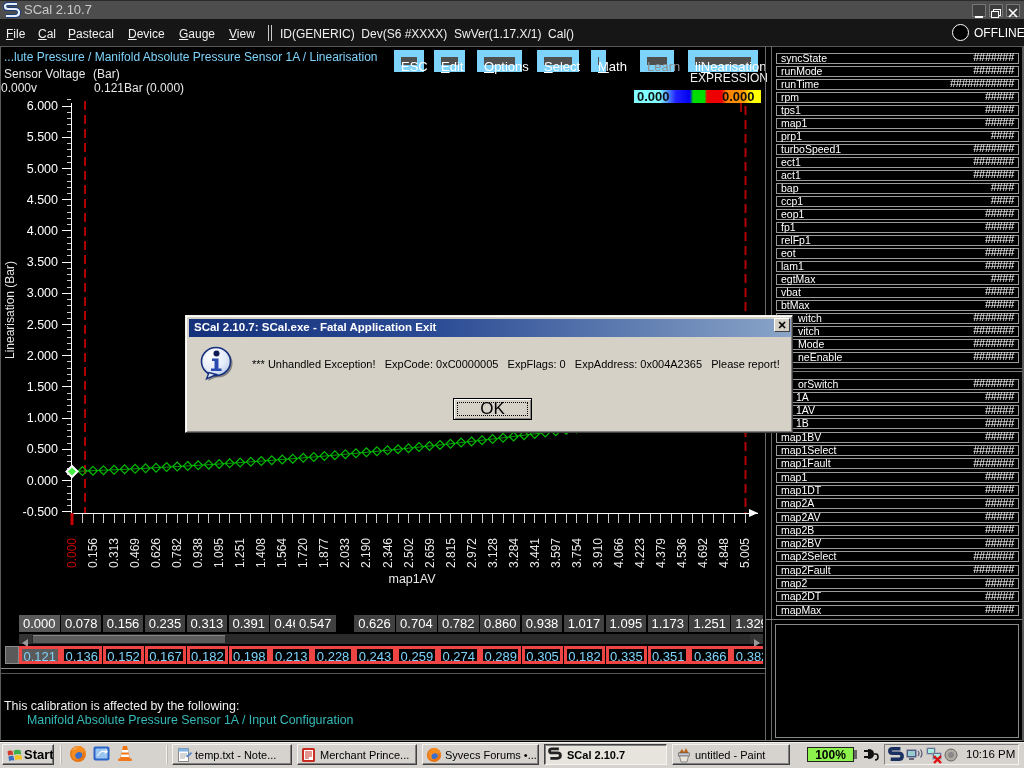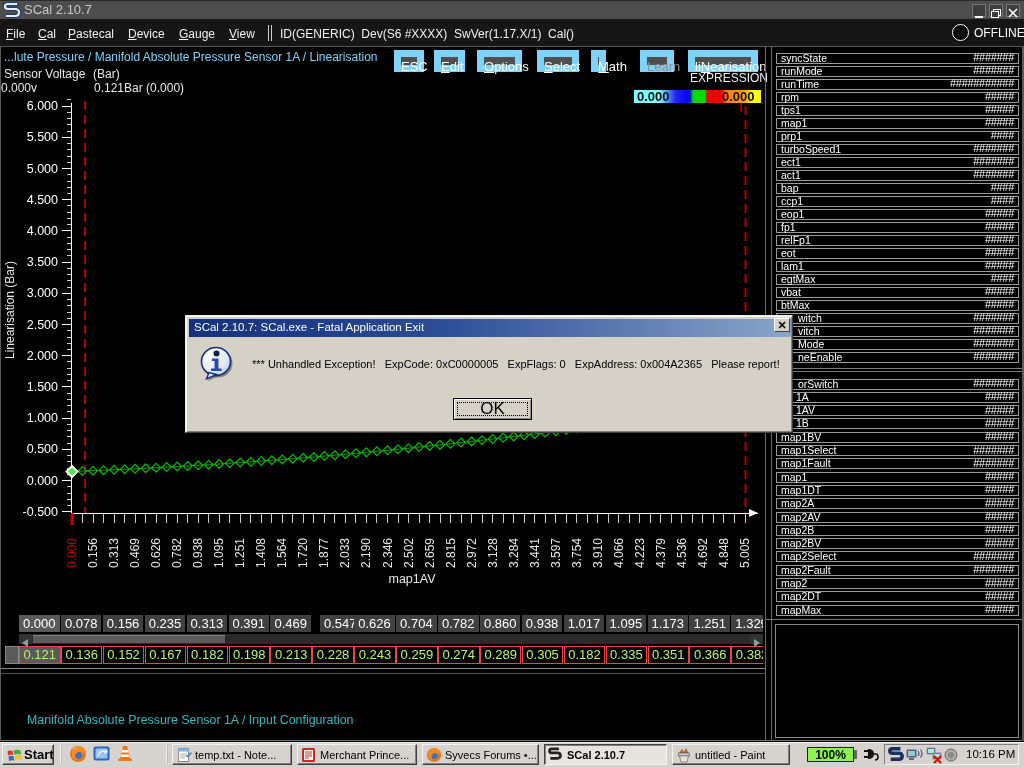--- a/index.html
+++ b/index.html
@@ -29,37 +29,37 @@
 
 #vsplit1{left:765px;top:46px;width:1px;height:695px;background:#6a6a6a;}
 #vsplit2{left:771px;top:46px;width:1px;height:695px;background:#6a6a6a;}
 .prow{left:776px;width:243px;height:11px;border:1px solid #9a9a9a;background:#000;font-size:10.5px;color:#fff;line-height:9px;}
 .prow b{position:absolute;left:4px;top:0;font-weight:normal;}
 .prow i{position:absolute;right:4px;top:-0.5px;font-style:normal;font-size:11px;letter-spacing:-0.3px;}
 .psep{left:766px;width:258px;height:1px;background:#7a7a7a;}
 #blackbox{left:775px;top:624px;width:244px;height:114px;background:#000;border:1px solid #8a8a8a;}
 
 .cell1{top:615px;height:17px;font-size:13px;color:#fff;text-align:center;line-height:17px;background:#404040;}
-.cell2{top:646px;height:18px;font-size:13px;color:#bef264;text-align:center;line-height:16px;background:#000;border:1px solid #ef4444;}
+.cell2{top:646px;height:18px;font-size:13px;color:#7dd3fc;text-align:center;line-height:16px;background:#000;border:3px solid #ef4444;}
 #sbar{left:19px;width:744px;height:10px;background:#2a2a2a;}
 #sthumb{left:33px;width:192px;height:8px;background:#5c5c5c;border-top:1px solid #888;}
 
 #desc1{left:4px;top:679px;font-size:12.4px;color:#efefef;}
 #desc2{left:4px;top:699px;font-size:12.4px;color:#efefef;}
 #desc3{left:27px;top:713px;font-size:12.4px;color:#35b9b9;}
 #descsep1{left:0;top:668px;width:766px;height:1px;background:#888;}
 #descsep2{left:0;top:673px;width:766px;height:1px;background:#555;}
 #botline{left:0;top:740px;width:1024px;height:1px;background:#777;}
 
 #dlg{left:185px;top:315px;width:608px;height:118px;background:#d5d1c7;
  border:1px solid #404040;border-left-color:#efefe8;border-top-color:#efefe8;
  box-shadow:inset 1px 1px 0 #fff, inset -1px -1px 0 #808080;}
 #dlgtitle{position:absolute;left:3px;top:3px;width:602px;height:18px;
  background:linear-gradient(90deg,#16317c 0%,#2a4a94 40%,#8aa5c8 100%);}
-#dlgtitletxt{position:absolute;left:5px;top:2px;font-size:11.5px;font-weight:normal;color:#fff;}
+#dlgtitletxt{position:absolute;left:5px;top:2px;font-size:11.5px;font-weight:bold;color:#fff;}
 #dlgx{position:absolute;right:2px;top:2px;width:16px;height:14px;background:#d5d1c7;
  border:1px solid #404040;border-left-color:#fff;border-top-color:#fff;
  font-size:11px;font-weight:bold;color:#000;text-align:center;line-height:12px;}
 #dlgmsg{position:absolute;left:66px;top:42px;font-size:11px;color:#000;white-space:nowrap;}
 #okbtn{position:absolute;left:267px;top:82px;width:79px;height:22px;background:#d5d1c7;
  border:1px solid #000;box-shadow:inset 1px 1px 0 #fff, inset -1px -1px 0 #858585;
  font-size:17px;color:#000;text-align:center;line-height:20px;}
 #okfocus{position:absolute;left:3px;top:3px;right:3px;bottom:3px;border:1px dotted #000;}
 
 #taskbar{left:0;top:742px;width:1024px;height:26px;background:#d6d3ce;border-top:1px solid #f4f3f1;}
@@ -499,21 +499,21 @@
 <div class="abs psep" style="top:619px"></div>
 <div class="abs" id="blackbox"></div>
 <div class="abs" style="left:0;top:612px;width:763px;height:56px;overflow:hidden">
 <div class="abs cell1" style="left:19.0px;top:3px;width:40.6px;background:#5a5a5a;">0.000</div>
 <div class="abs cell1" style="left:60.9px;top:3px;width:40.6px;">0.078</div>
 <div class="abs cell1" style="left:102.8px;top:3px;width:40.6px;">0.156</div>
 <div class="abs cell1" style="left:144.7px;top:3px;width:40.6px;">0.235</div>
 <div class="abs cell1" style="left:186.6px;top:3px;width:40.6px;">0.313</div>
 <div class="abs cell1" style="left:228.5px;top:3px;width:40.6px;">0.391</div>
 <div class="abs cell1" style="left:270.4px;top:3px;width:40.6px;">0.469</div>
-<div class="abs cell1" style="left:320px;top:3px;width:40.6px;">0.547</div>
+<div class="abs cell1" style="left:295px;top:3px;width:40.6px;">0.547</div>
 <div class="abs cell1" style="left:354.2px;top:3px;width:40.6px;">0.626</div>
 <div class="abs cell1" style="left:396.1px;top:3px;width:40.6px;">0.704</div>
 <div class="abs cell1" style="left:438.0px;top:3px;width:40.6px;">0.782</div>
 <div class="abs cell1" style="left:479.9px;top:3px;width:40.6px;">0.860</div>
 <div class="abs cell1" style="left:521.8px;top:3px;width:40.6px;">0.938</div>
 <div class="abs cell1" style="left:563.7px;top:3px;width:40.6px;">1.017</div>
 <div class="abs cell1" style="left:605.6px;top:3px;width:40.6px;">1.095</div>
 <div class="abs cell1" style="left:647.5px;top:3px;width:40.6px;">1.173</div>
 <div class="abs cell1" style="left:689.4px;top:3px;width:40.6px;">1.251</div>
 <div class="abs cell1" style="left:731.3px;top:3px;width:40.6px;">1.329</div>
@@ -540,20 +540,21 @@
 <div class="abs cell2" style="left:479.9px;top:34px;width:41.6px;">0.289</div>
 <div class="abs cell2" style="left:521.8px;top:34px;width:41.6px;">0.305</div>
 <div class="abs cell2" style="left:563.7px;top:34px;width:41.6px;">0.182</div>
 <div class="abs cell2" style="left:605.6px;top:34px;width:41.6px;">0.335</div>
 <div class="abs cell2" style="left:647.5px;top:34px;width:41.6px;">0.351</div>
 <div class="abs cell2" style="left:689.4px;top:34px;width:41.6px;">0.366</div>
 <div class="abs cell2" style="left:731.3px;top:34px;width:41.6px;">0.382</div>
 </div>
 <div class="abs" id="descsep1"></div>
 <div class="abs" id="descsep2"></div>
+<div class="abs" id="desc2">This calibration is affected by the following:</div>
 <div class="abs" id="desc3">Manifold Absolute Pressure Sensor 1A / Input Configuration</div>
 <div class="abs" id="botline"></div>
 <div class="abs" style="left:0;top:46px;width:1px;height:695px;background:#5a5a5a"></div>
 <div class="abs" style="left:1022px;top:46px;width:2px;height:695px;background:#5a5a5a"></div>
 <div class="abs" id="dlg">
 <div id="dlgtitle">
         <div id="dlgtitletxt">SCal 2.10.7: SCal.exe - Fatal Application Exit</div>
       </div>
 <div id="dlgx">✕</div>
 <svg style="position:absolute;left:13px;top:29px" width="36" height="37" viewBox="0 0 36 37">

